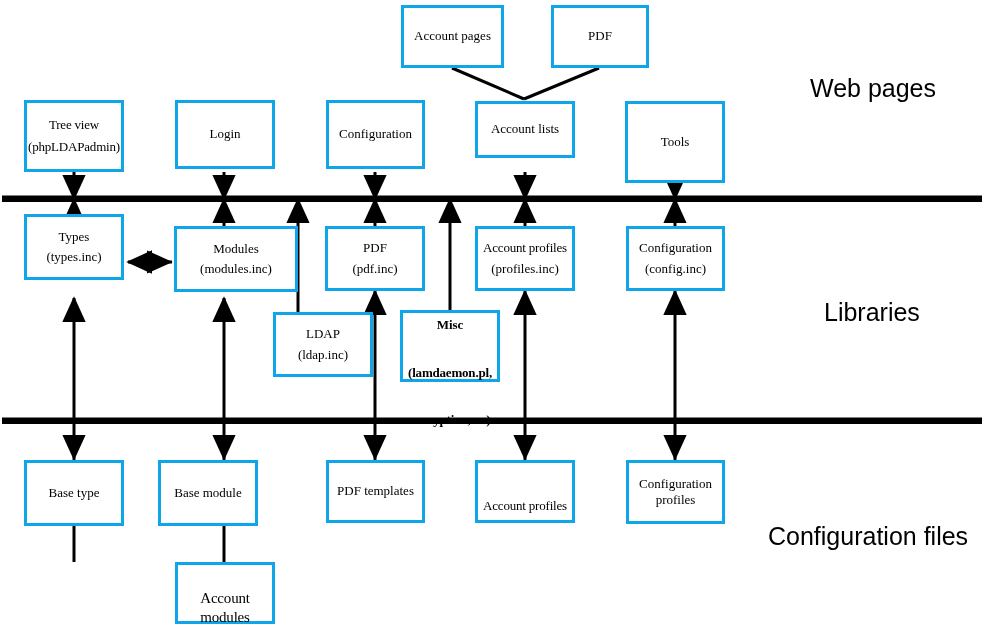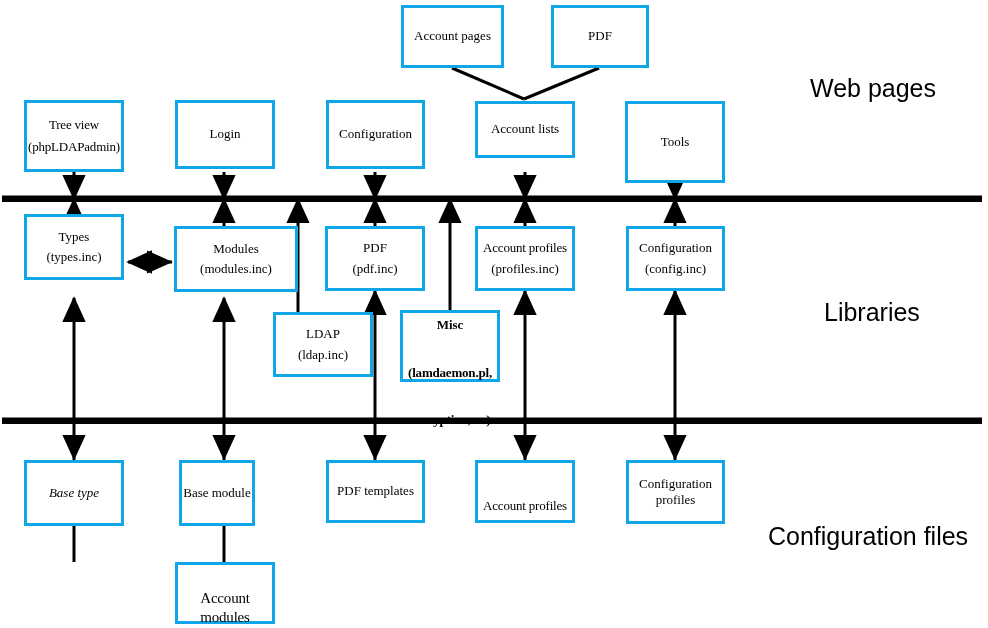--- a/index.html
+++ b/index.html
@@ -172,25 +172,25 @@
   </div>
 
   <div class="node-box stacked" style="left:400px; top:310px; width:100px; height:72px; justify-content:space-between; padding:3px 2px 6px 2px;font-weight:bold;">
     <span class="line1">Misc</span>
     <span style="display:flex; flex-direction:column; align-items:center;">
       <span class="line2 tight">(lamdaemon.pl,</span>
       <span class="line2 tight">encryption, …)</span>
     </span>
   </div>
 
-  <div class="node-box" style="left:24px; top:460px; width:100px; height:66px;font-style:italic;">
+  <div class="node-box" style="left:24px; top:460px; width:100px; height:66px;">
     <span class="line1">Base type</span>
   </div>
 
-  <div class="node-box" style="left:179px; top:460px; width:76px; height:66px;">
+  <div class="node-box" style="left:158px; top:460px; width:100px; height:66px;">
     <span class="line1">Base module</span>
   </div>
 
   <div class="node-box" style="left:326px; top:460px; width:99px; height:63px;">
     <span class="line1">PDF templates</span>
   </div>
 
   <div class="node-box" style="left:475px; top:460px; width:100px; height:63px;">
     <span class="line1 tight">Account profiles</span>
   </div>

